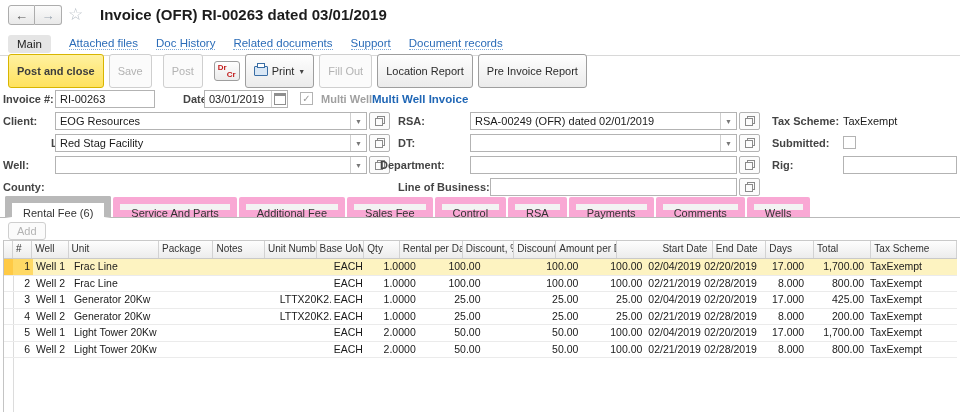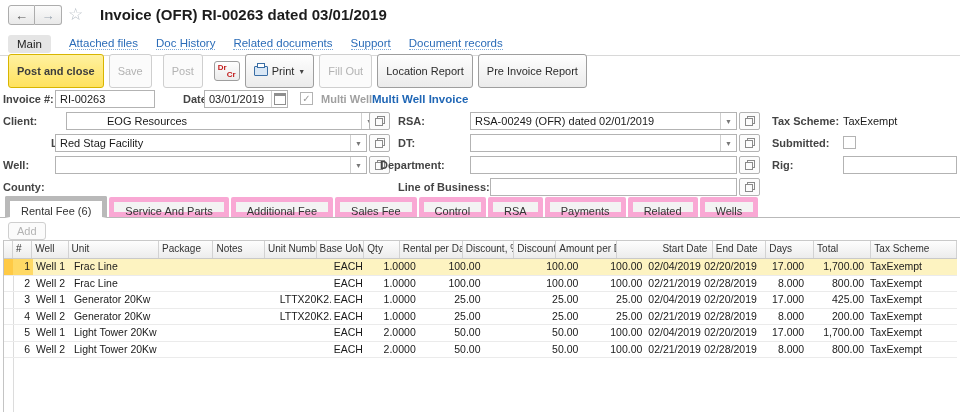--- a/index.html
+++ b/index.html
@@ -56,21 +56,21 @@
   .icon-cal{width:10px;height:8px;border:1px solid #8f8f8f;border-top:3px solid #8f8f8f;display:inline-block;}
   .cbx{position:absolute;top:2px;width:13px;height:13px;border:1px solid #b3b3b3;background:#fff;box-sizing:border-box;
        display:flex;align-items:center;justify-content:center;font-size:10px;color:#9a9a9a;}
   .gray-label{color:#a0a0a0;}
   .blue-bold{color:#1f66b5;font-weight:bold;font-size:11.5px;}
   .plain-val{position:absolute;top:3px;color:#1a1a1a;white-space:nowrap;}
 
   
   #dtabs{left:0;top:196px;width:960px;height:22px;border-bottom:1px solid #b9b9b9;box-sizing:border-box;
          display:flex;align-items:flex-end;padding-left:5px;}
-  .dtab{border:5px solid #f9a8d4;background:#f3f3f3;padding:3px 11px;margin-right:2px;white-space:nowrap;
+  .dtab{border:7px solid #f9a8d4;background:#f3f3f3;padding:3px 11px;margin-right:2px;white-space:nowrap;
         border-radius:2px 2px 0 0;color:#333;height:20px;box-sizing:border-box;}
   .dtab.active{background:#fff;border-color:#b9b9b9;border-bottom:1px solid #fff;margin-bottom:-1px;height:22px;padding-top:4px;}
 
   
   #addbtn{left:8px;top:222px;height:18px;padding:0 8px;}
 
   
   #grid{left:3px;top:240px;width:954px;height:172px;border-left:1px solid #c4c4c4;box-sizing:border-box;}
   #gutterline{position:absolute;left:9px;top:0;bottom:0;width:0;border-left:1px solid #dcdcdc;}
   #grid-head{display:flex;height:17px;border-top:1px solid #c9c9c9;border-bottom:1px solid #c9c9c9;
@@ -140,21 +140,21 @@
           <span class="icon-cal"></span>
         </span>
     </div>
     <span class="cbx" style="left:300px;color:#9a9a9a;">✓</span>
     <span class="flabel gray-label" style="left:321px;">Multi Well</span>
     <span class="flabel blue-bold" style="left:372px;">Multi Well Invoice</span>
   </div>
 
   <div class="frow abs" style="top:112px;">
     <span class="flabel" style="left:3px;">Client:</span>
-    <div class="field" style="left:66px;width:312px;padding-left:36px;">
+    <div class="field" style="left:55px;width:312px;">
       <span class="txt">EOG Resources</span>
       <span class="dd">▼</span>
     </div>
     <div class="sidebtn" style="left:369px;">
         <span class="icon-open"></span>
       </div>
     <span class="flabel" style="left:398px;">RSA:</span>
     <div class="field" style="left:470px;width:267px;">
       <span class="txt">RSA-00249 (OFR) dated 02/01/2019</span>
       <span class="dd">▼</span>
@@ -221,21 +221,21 @@
   </div>
 
   <div id="dtabs" class="abs">
       <span class="dtab active">Rental Fee (6)</span>
       <span class="dtab">Service And Parts</span>
       <span class="dtab">Additional Fee</span>
       <span class="dtab">Sales Fee</span>
       <span class="dtab">Control</span>
       <span class="dtab">RSA</span>
       <span class="dtab">Payments</span>
-      <span class="dtab">Related</span>
+      <span class="dtab">Comments</span>
       <span class="dtab">Wells</span>
     </div>
 
   <div id="addbtn" class="btn disabled abs">Add</div>
 
   <div id="grid" class="abs">
     <div id="gutterline"></div>
     <div id="grid-head">
         <div class="hcell" style="width: 9px;"></div>
         <div class="hcell" style="width: 20px;">#</div>

